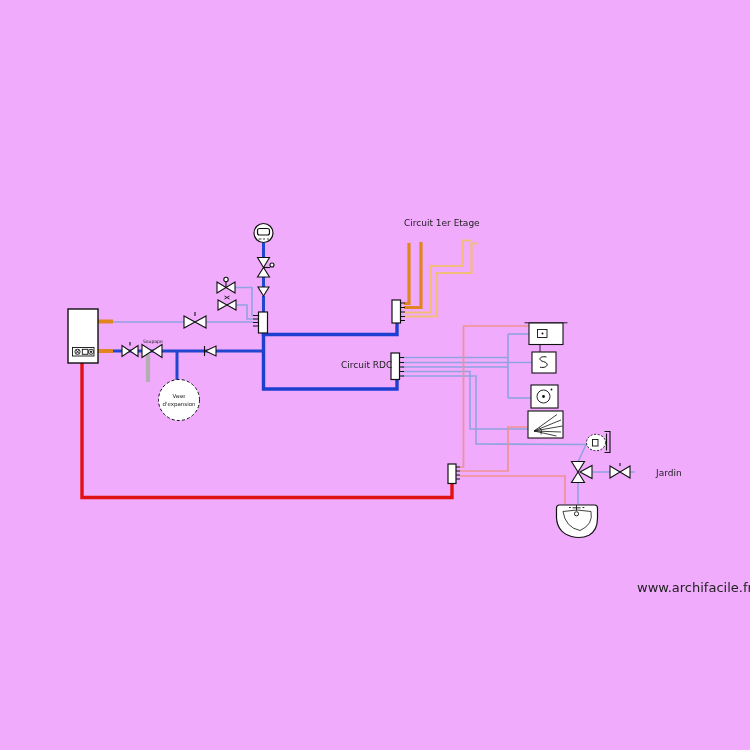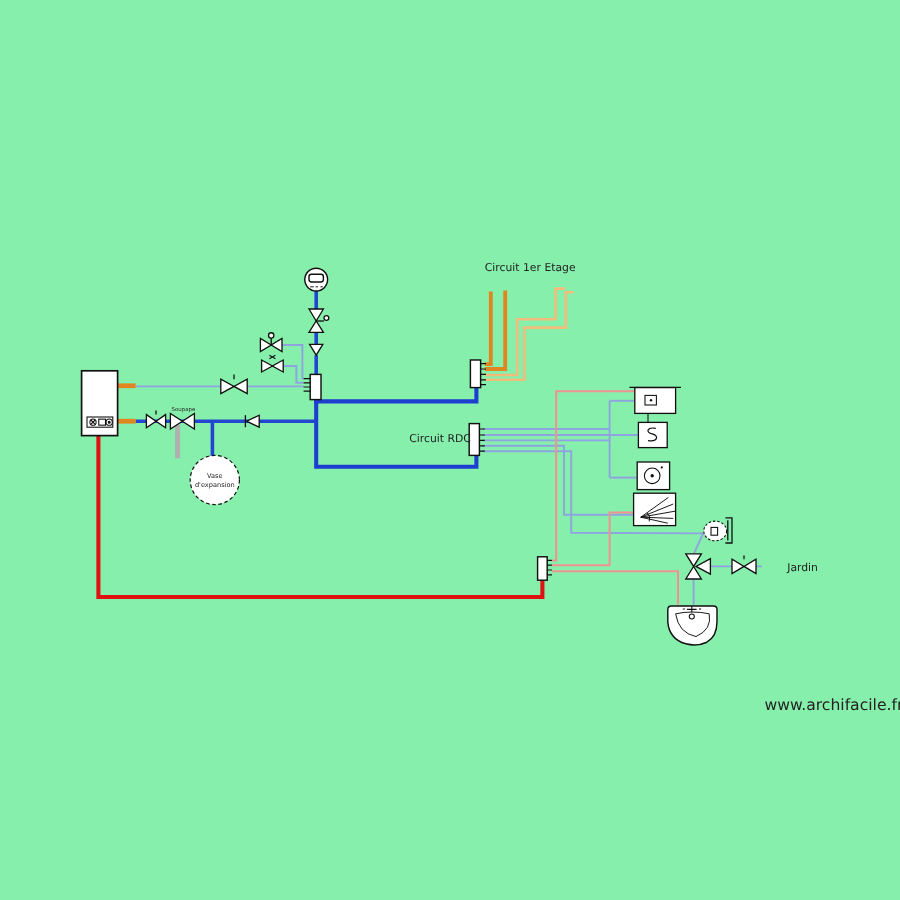--- a/index.html
+++ b/index.html
@@ -1,16 +1,16 @@
 <!DOCTYPE html>
 <html><head>
 <meta charset="utf-8">
 <style>
   html,body{margin:0;padding:0;background:#ffffff;}
-  #stage{position:relative;width:750px;height:750px;background:#86efac;overflow:hidden;
+  #stage{position:relative;width:750px;height:750px;background:#f0abfc;overflow:hidden;
          font-family:"DejaVu Sans","Liberation Sans",sans-serif;}
   svg{position:absolute;left:0;top:0;}
   text{font-family:"DejaVu Sans","Liberation Sans",sans-serif;fill:#222;}
 </style>
 </head>
 <body>
 
 <div id="stage">
 <svg width="750" height="750" viewBox="0 0 750 750">
 

